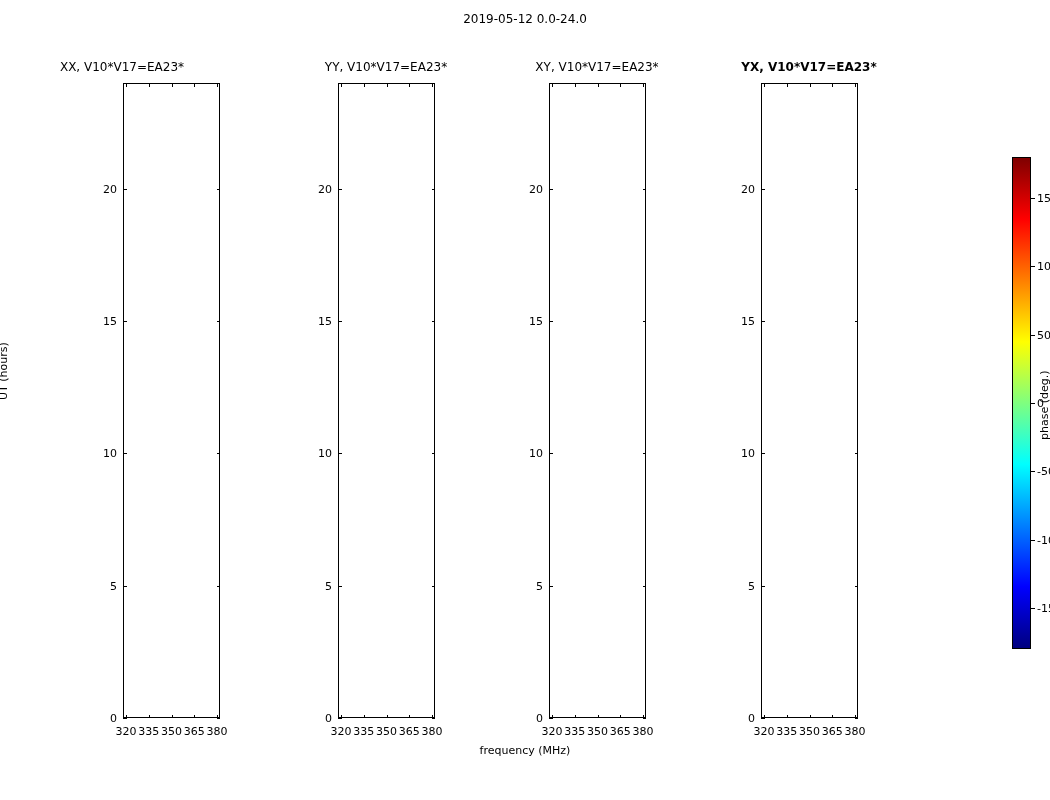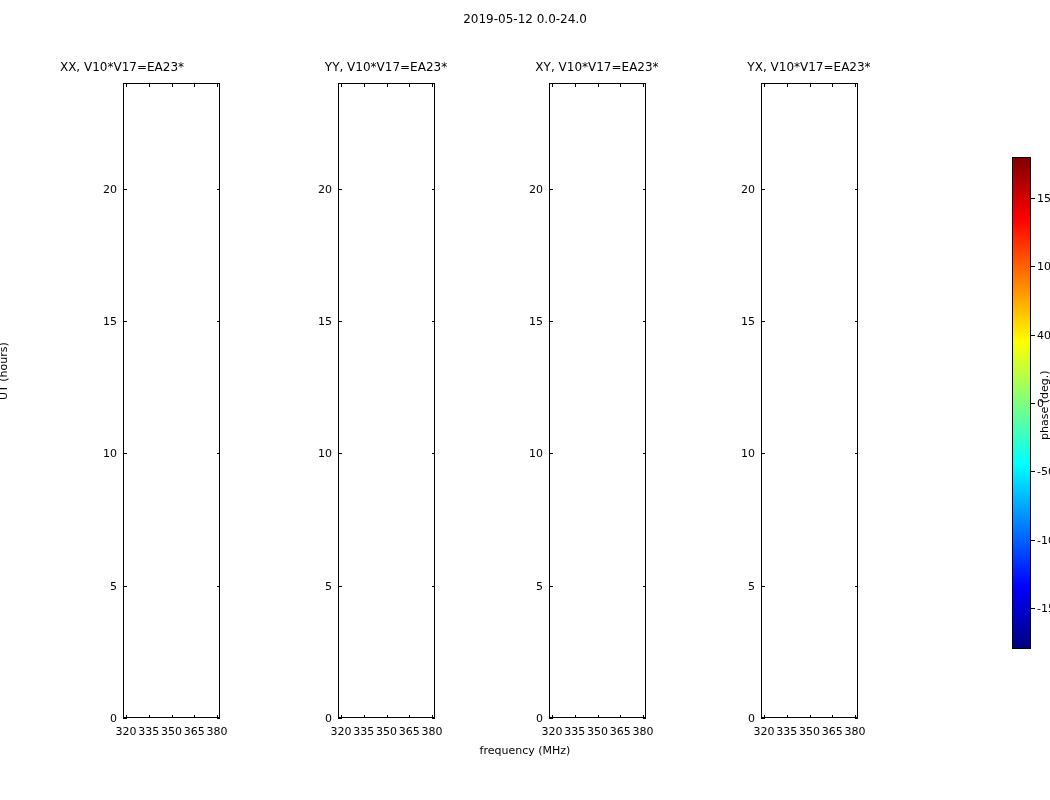--- a/index.html
+++ b/index.html
@@ -43,21 +43,21 @@
     position: absolute;
     top: 60px;
     font-size: 12px;
     text-align: center;
     width: 260px;
     color: #000;
   }
   #title-0 { left: -8px; }
   #title-1 { left: 256px; }
   #title-2 { left: 467px; }
-  #title-3 { left: 679px; }
+  #title-3 { left: 679px; font-weight: bold; }
 
   
   .ytick-label {
     position: absolute;
     font-size: 11px;
     text-align: right;
     width: 34px;
     transform: translateY(-50%);
     color: #000;
   }
@@ -166,21 +166,21 @@
   <div id="colorbar" style="background: linear-gradient(rgb(127, 0, 0), rgb(255, 0, 0), rgb(255, 127, 0), rgb(255, 255, 0), rgb(127, 255, 127), rgb(0, 255, 255), rgb(0, 127, 255), rgb(0, 0, 255), rgb(0, 0, 127));"></div>
 <div class="cb-tick" style="top: 451px;"></div>
     <div class="cb-tick-label" style="top: 451px;">-150</div>
     <div class="cb-tick" style="top: 382.667px;"></div>
     <div class="cb-tick-label" style="top: 382.667px;">-100</div>
     <div class="cb-tick" style="top: 314.333px;"></div>
     <div class="cb-tick-label" style="top: 314.333px;">-50</div>
     <div class="cb-tick" style="top: 246px;"></div>
     <div class="cb-tick-label" style="top: 246px;">0</div>
     <div class="cb-tick" style="top: 177.667px;"></div>
-    <div class="cb-tick-label" style="top: 177.667px;">40</div>
+    <div class="cb-tick-label" style="top: 177.667px;">50</div>
     <div class="cb-tick" style="top: 109.333px;"></div>
     <div class="cb-tick-label" style="top: 109.333px;">100</div>
     <div class="cb-tick" style="top: 41px;"></div>
     <div class="cb-tick-label" style="top: 41px;">150</div>
   </div>
 <div id="cb-label">phase (deg.)</div>
 
 <div id="dynamic-axes">
     <div class="ytick" style="left: 123px; top: 718px;"></div>
     <div class="ytick" style="left: 216.5px; top: 718px;"></div>

